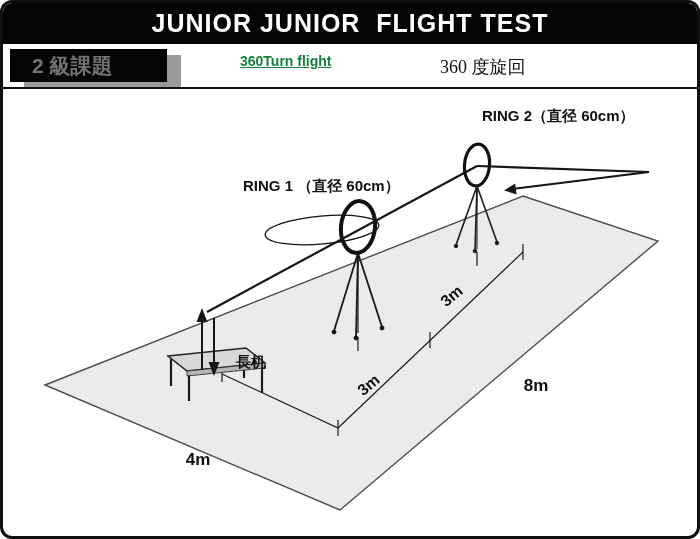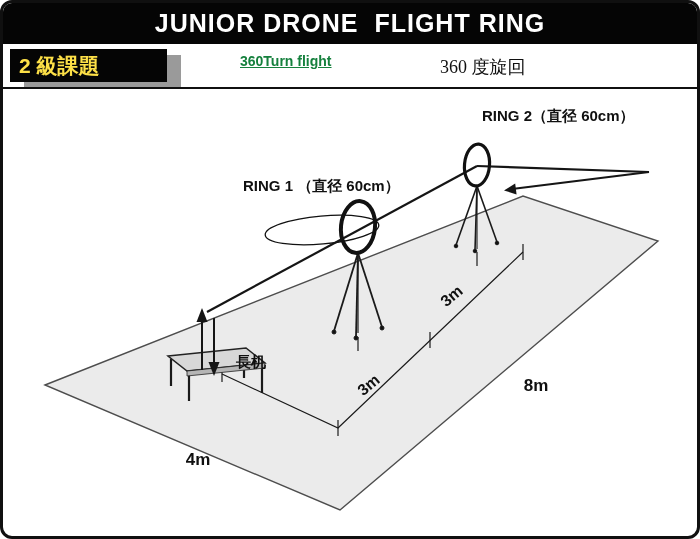--- a/index.html
+++ b/index.html
@@ -2,37 +2,37 @@
 <html><head>
 <meta charset="utf-8">
 <style>
   * { margin:0; padding:0; box-sizing:border-box; }
   html,body { width:700px; height:539px; background:#fff; font-family:"Liberation Sans",sans-serif; }
   .card { position:relative; width:700px; height:539px; border:3px solid #101010; border-radius:12px; overflow:hidden; background:#fff; }
   .title-bar { position:absolute; left:0; top:0; width:100%; height:41px; background:#050505; display:flex; align-items:center; justify-content:center; border-radius:8px 8px 0 0; }
   .title { color:#ffffff; font-size:25px; font-weight:bold; letter-spacing:1px; white-space:pre; }
   .subheader { position:absolute; left:0; top:41px; width:100%; height:45px; border-bottom:2px solid #101010; background:#fff; }
   .badge-shadow { position:absolute; left:21px; top:11px; width:157px; height:32px; background:#9a9a9a; }
-  .badge { position:absolute; left:7px; top:5px; width:157px; height:33px; background:#050505; color:#fde047; display:flex; align-items:center; padding-left:9px; font-size:21px; font-weight:bold; white-space:pre; }
+  .badge { position:absolute; left:7px; top:5px; width:157px; height:33px; background:#050505; color:#737373; display:flex; align-items:center; padding-left:22px; font-size:21px; font-weight:bold; white-space:pre; }
   .task-en { position:absolute; left:237px; top:9px; font-size:14px; font-weight:bold; color:#15803d;text-decoration:underline; }
   .task-ja { position:absolute; left:437px; top:11px; font-size:18px; color:#101010;font-family:Liberation Serif, serif; }
   .diagram { position:absolute; left:0; top:86px; }
   svg text { font-family:"Liberation Sans",sans-serif; fill:#101010; }
   .ring-label { font-size:15px; font-weight:bold; }
   .desk-label { font-size:15px; font-weight:bold; }
   .dim { font-size:17px; font-weight:600; }
   .dim-rot { font-size:16px; font-weight:600; }
 </style>
 </head>
 <body>
 
 <div class="card">
 
   <div class="title-bar">
-    <span class="title">JUNIOR DRONE  FLIGHT RING</span>
+    <span class="title">JUNIOR JUNIOR  FLIGHT TEST</span>
   </div>
 
   <div class="subheader">
     <div class="badge-shadow"></div>
     <div class="badge">
       <span>2 級課題</span>
     </div>
     <span class="task-en">360Turn flight</span>
     <span class="task-ja">360 度旋回</span>
   </div>

